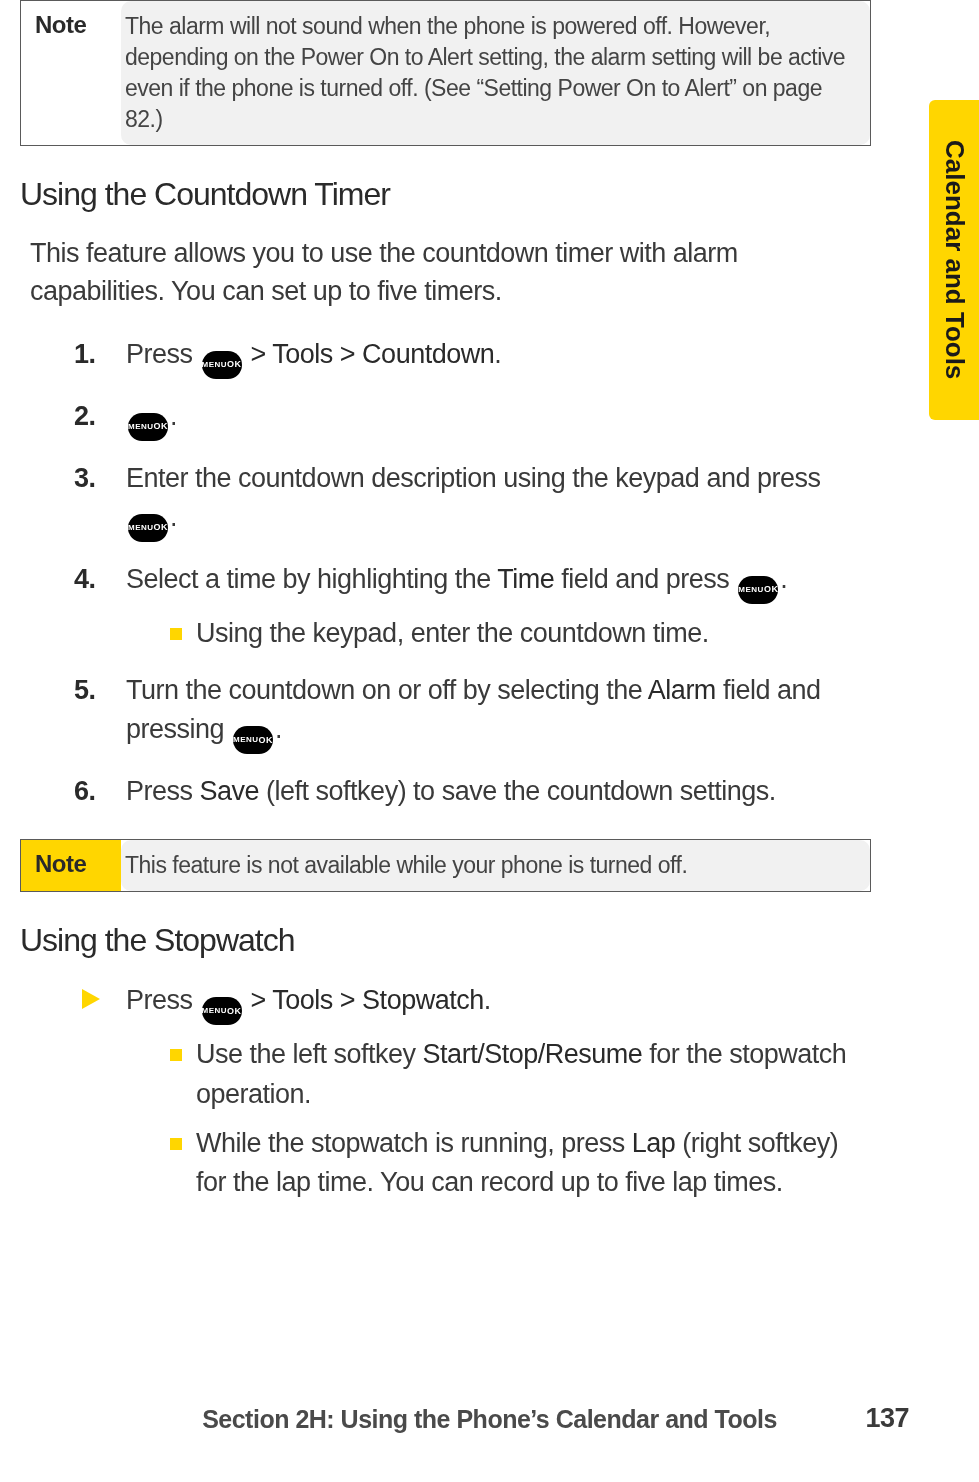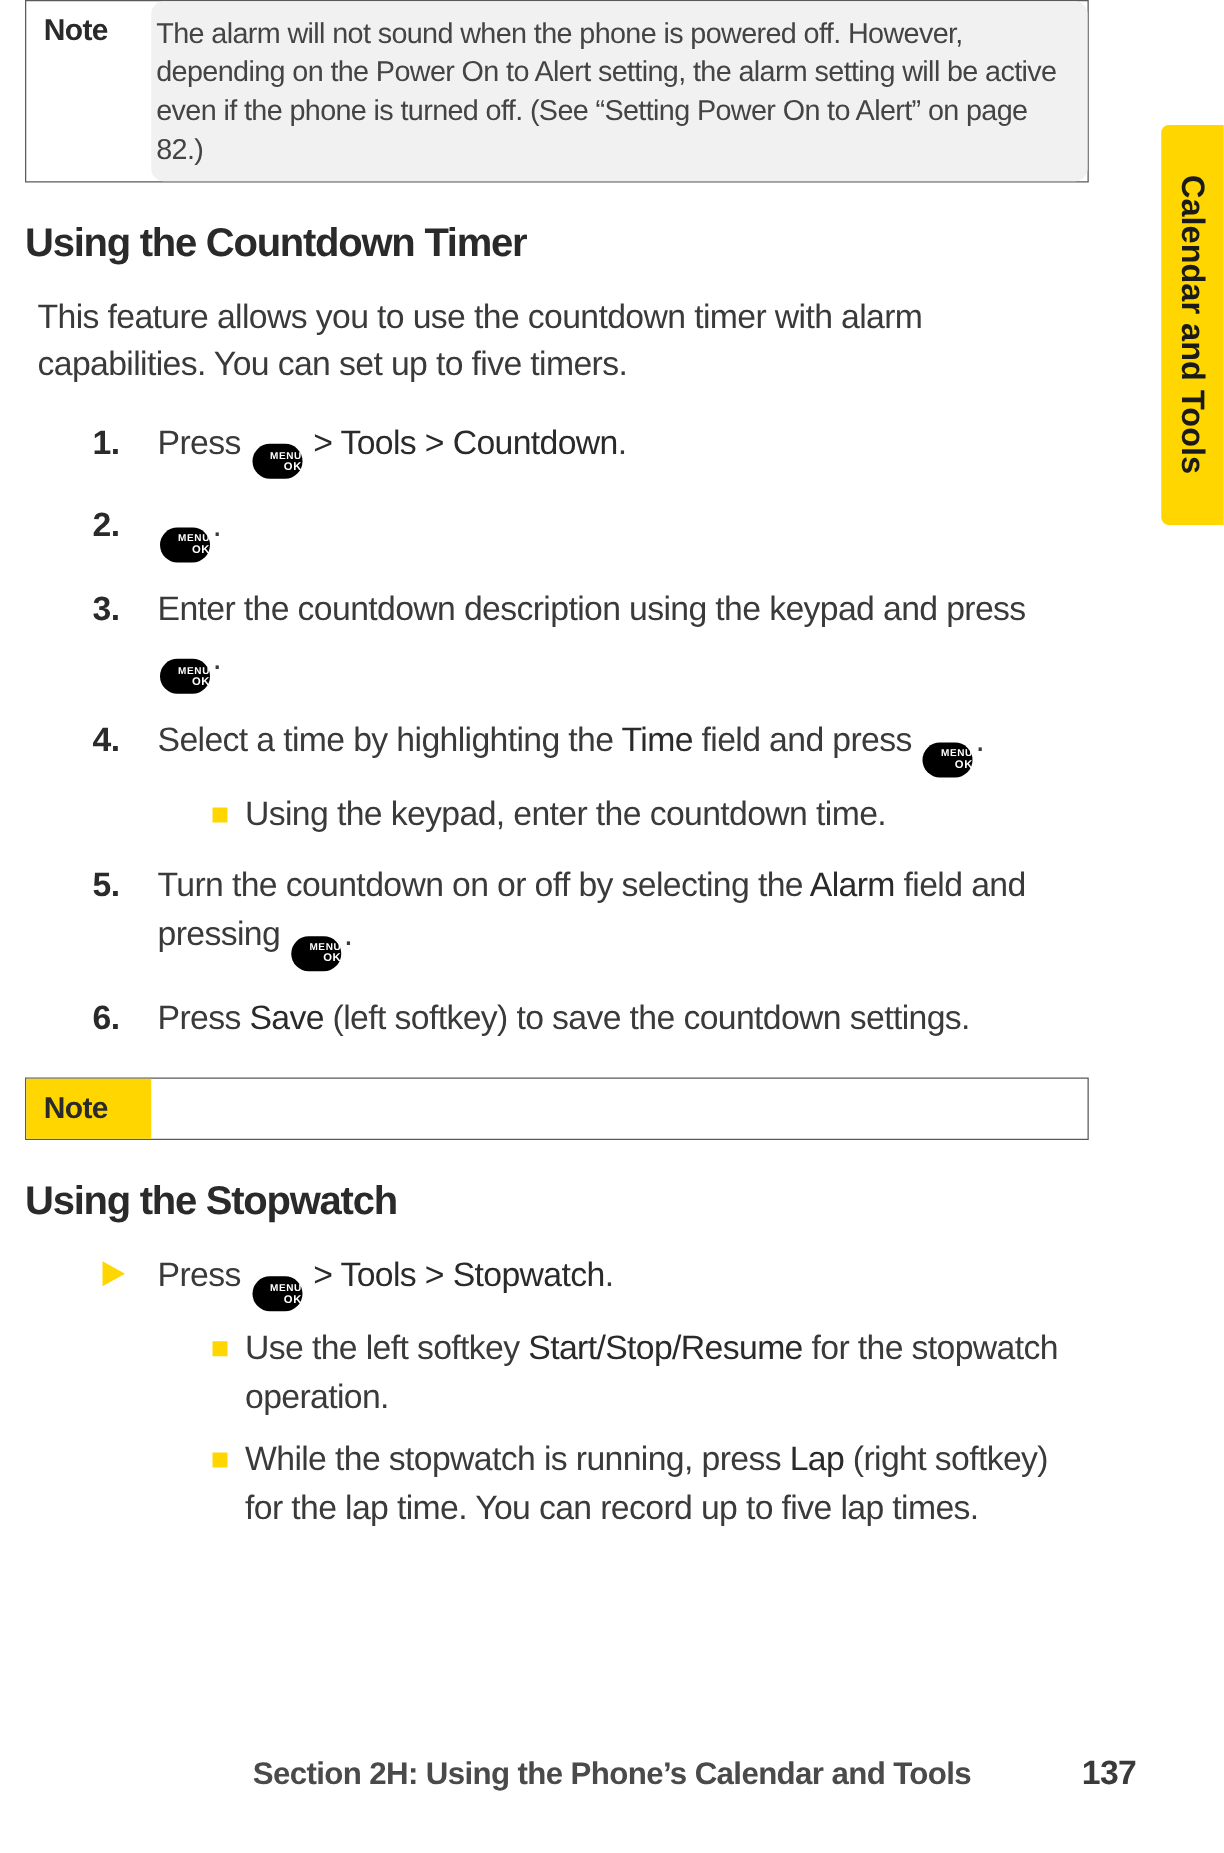--- a/index.html
+++ b/index.html
@@ -58,21 +58,21 @@
     padding: 10px 14px 10px 4px;
     font-size: 23px;
     line-height: 1.35;
     background: #f1f1f1;
     color: #444;
     border-radius: 10px;
   }
   
   h2.section-heading {
     font-size: 32px;
-    font-weight: 700;
+    font-weight: 400;
     color: #2a2a2a;
     margin: 30px 0 22px 0;
     letter-spacing: -1px;
   }
   p.intro {
     font-size: 27px;
     line-height: 1.4;
     color: #3a3a3a;
     margin: 0 90px 24px 10px;
   }
@@ -97,22 +97,22 @@
     left: 0;
     top: 0;
     font-weight: 700;
     font-size: 27px;
     color: #2a2a2a;
   }
   .bold { font-weight: 400; color: #2a2a2a; }
   
   .menu-ok {
     display: inline-flex;
-    flex-direction: column;
-    align-items: flex-end;
+    flex-direction: row;
+    align-items: center;
     justify-content: center;
     width: 40px;
     height: 28px;
     background: #000;
     color: #fff;
     border-radius: 14px / 14px;
     vertical-align: -4px;
     line-height: 1;
     margin: 0 2px;
   }
@@ -235,20 +235,21 @@
           <span class="b">OK</span>
         </span><span>.</span>
     </li>
     <li>
       <span>Press </span><span class="bold">Save</span><span> (left softkey) to save the countdown settings.</span>
     </li>
   </ol>
 
   <div class="note-box yellow">
     <div class="note-label">Note</div>
+    <div class="note-body">This feature is not available while your phone is turned off.</div>
   </div>
 
   <h2 class="section-heading">Using the Stopwatch</h2>
 
   <div class="arrow-item">
     <span>Press </span><span class="menu-ok">
         <span class="t">MENU</span>
         <span class="b">OK</span>
       </span><span class="bold"> &gt; Tools &gt; Stopwatch</span><span>.</span>
     <ul class="sub">

